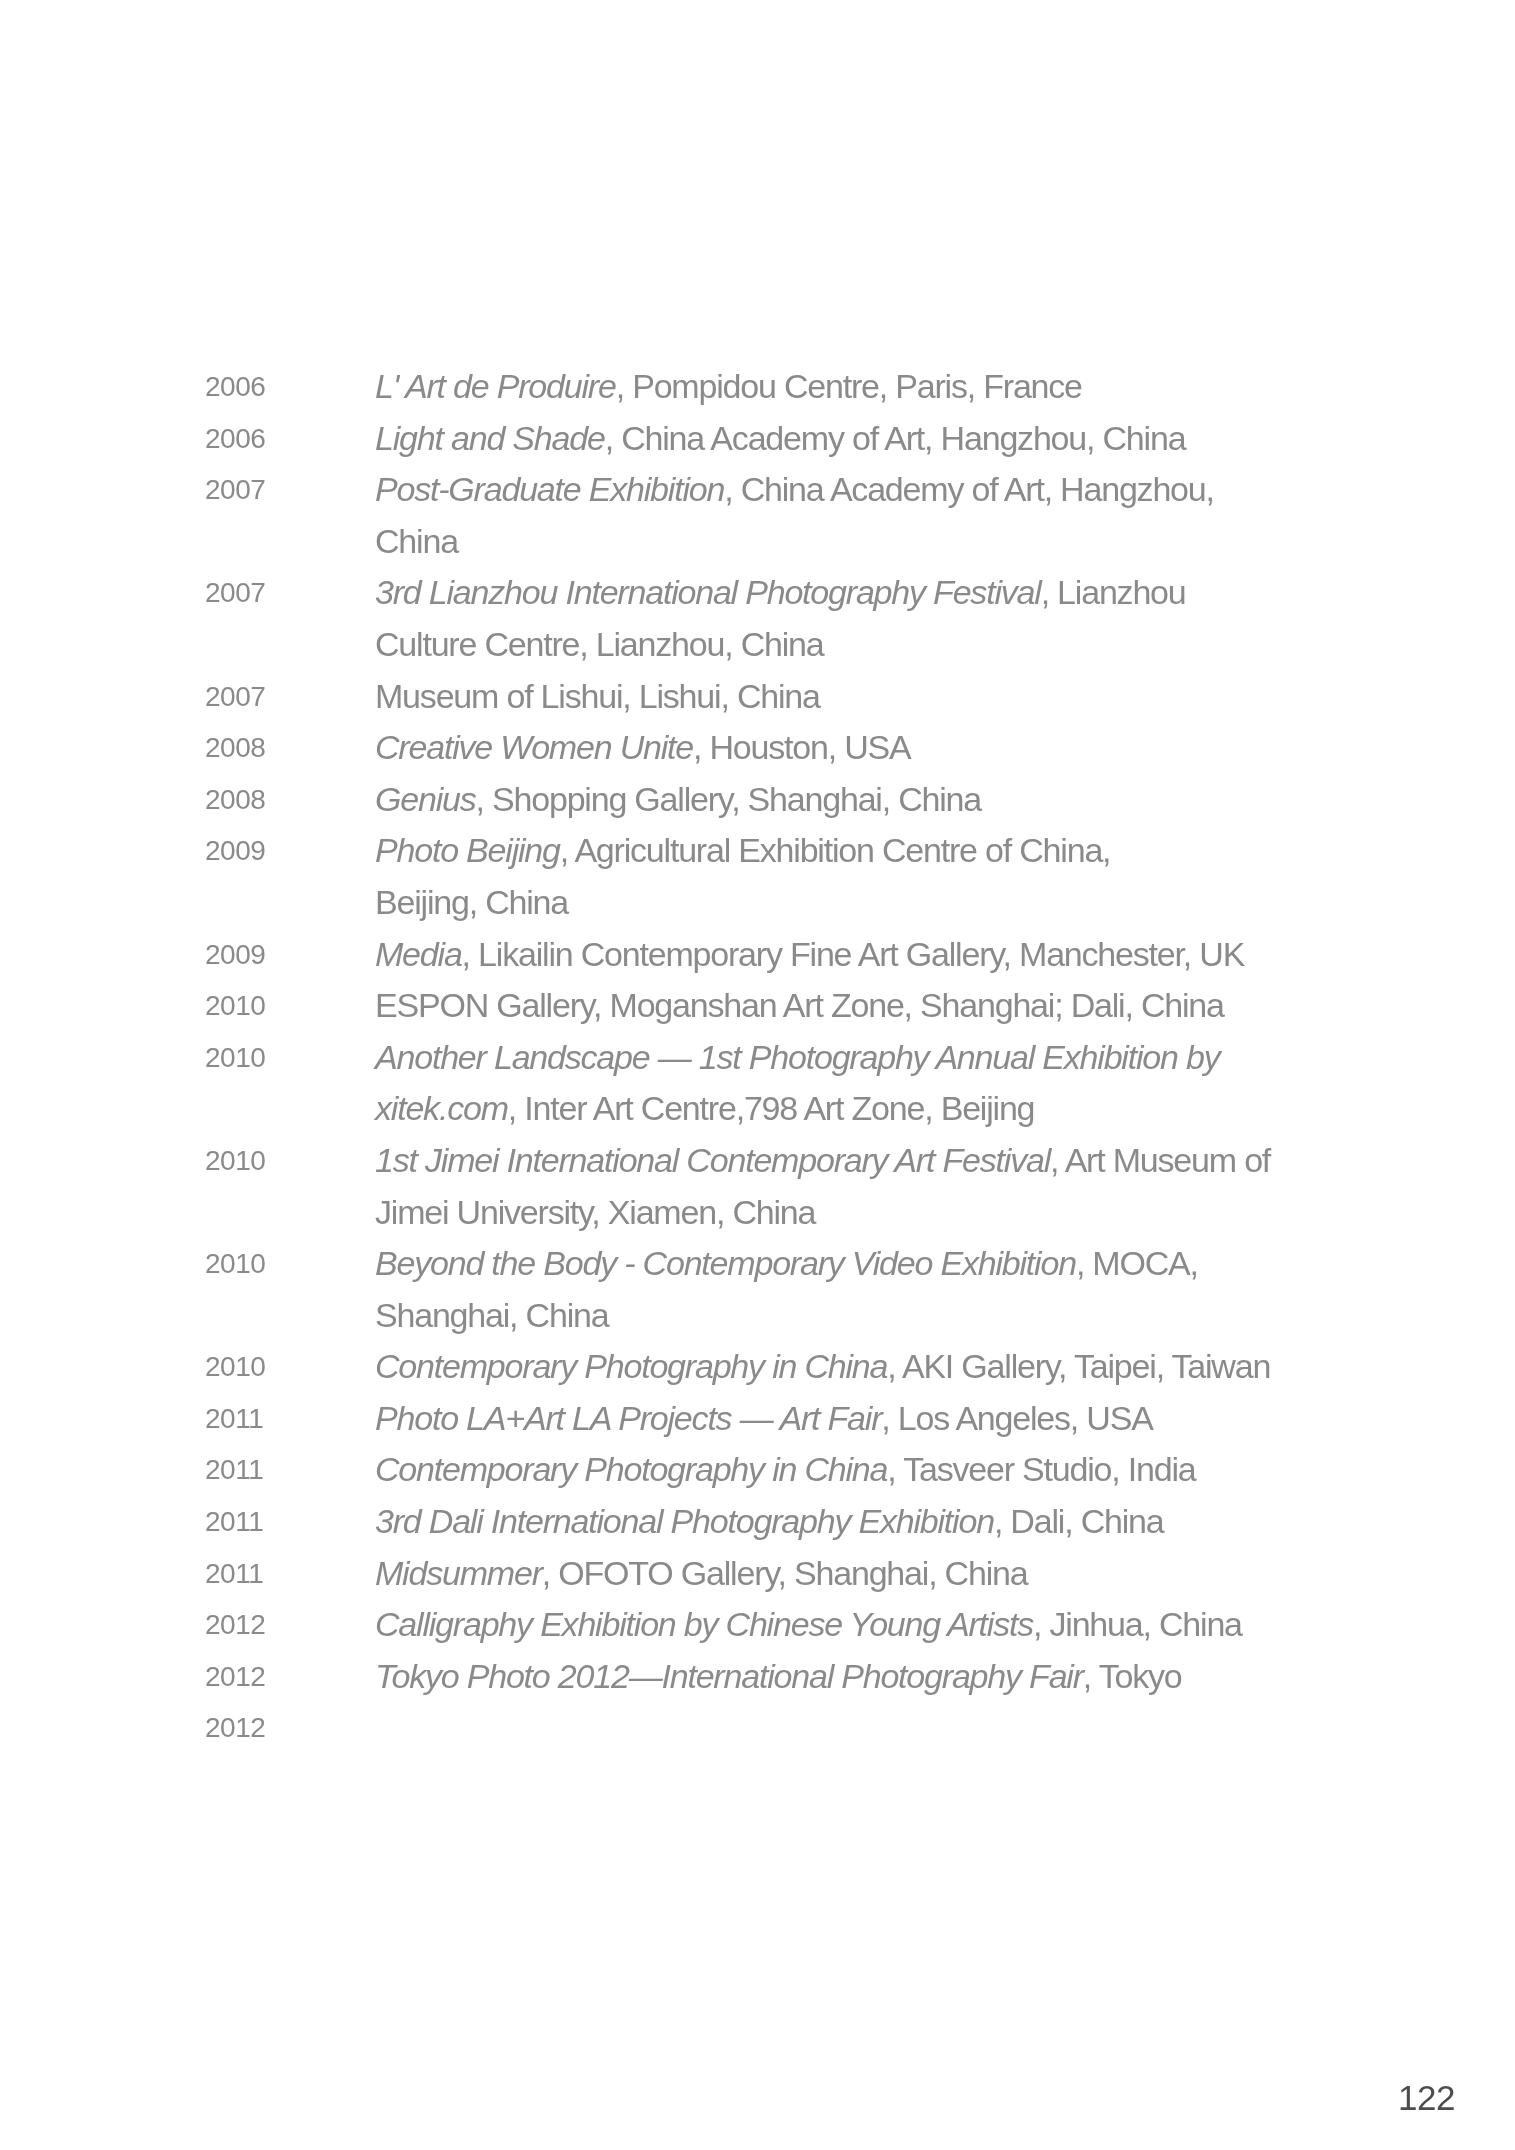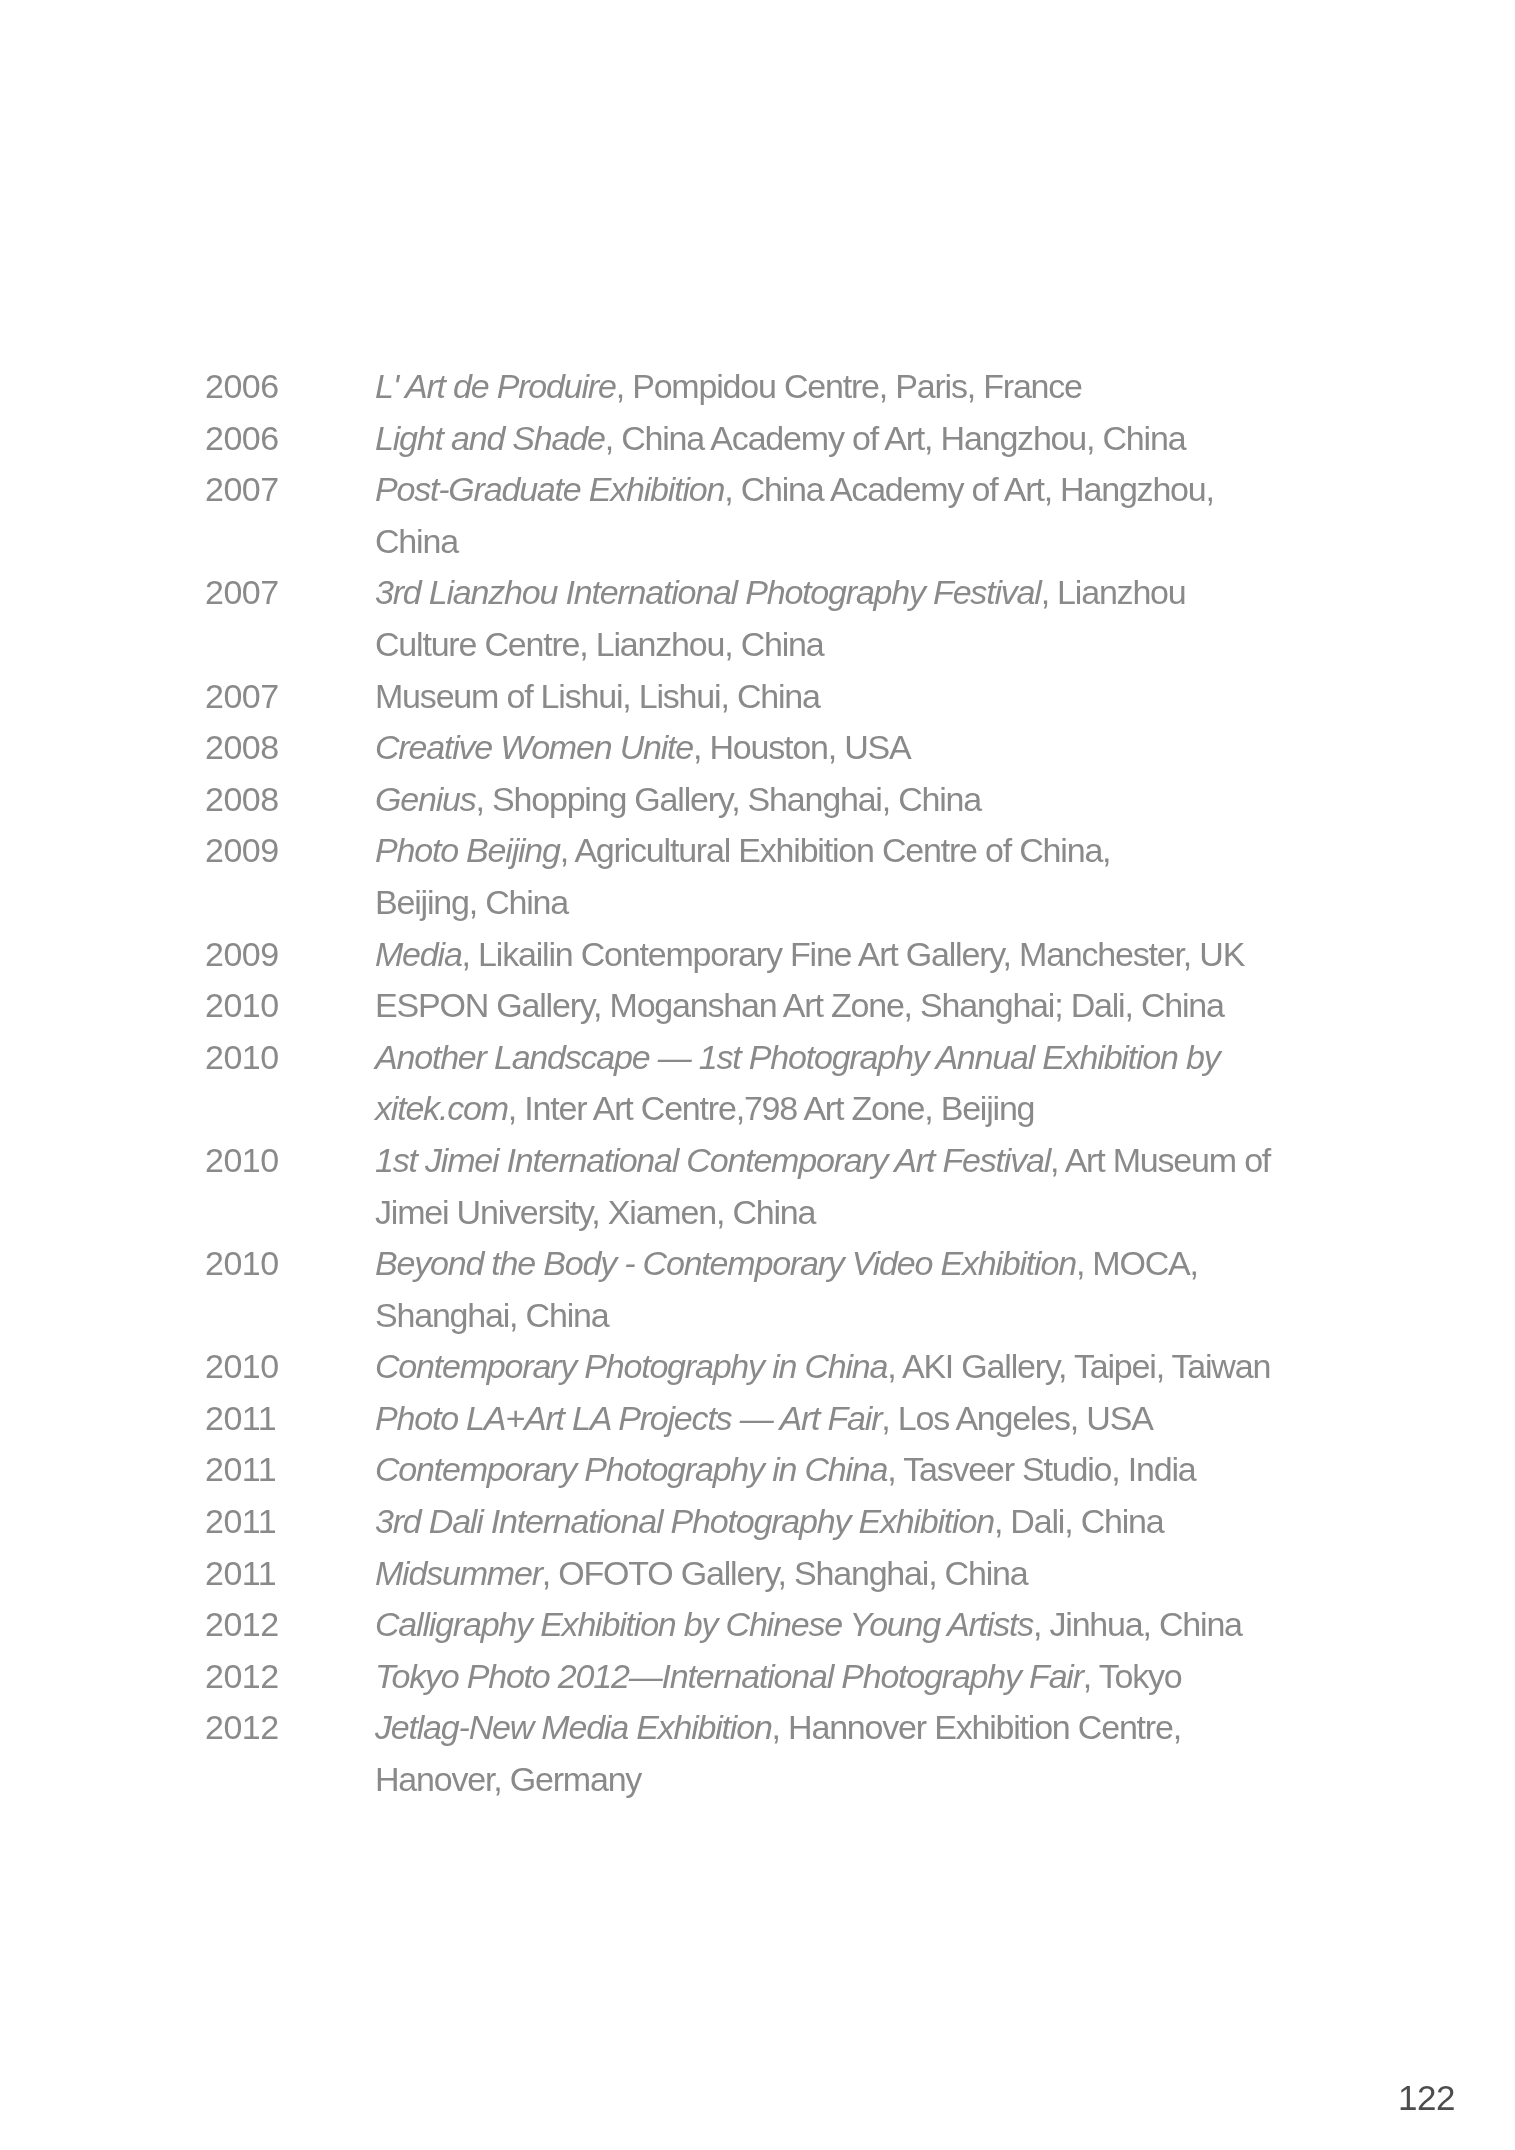--- a/index.html
+++ b/index.html
@@ -13,21 +13,21 @@
   .exhibition-list {
     position: absolute;
     left: 205px;
     top: 361px;
     width: 1180px;
   }
   .entry { display: flex; align-items: flex-start; }
   .year {
     flex: 0 0 170px;
     width: 170px;
-    font-size: 34px;
+    font-size: 28px;
     line-height: 51.6px;
     letter-spacing: -0.5px;
     color: var(--text-color, #8a8a8a);
   }
   .lines { flex: 1 1 auto; min-width: 0; }
   .line {
     font-size: 34px;
     line-height: 51.6px;
     letter-spacing: -1.2px;
     color: var(--text-color, #8a8a8a);
@@ -170,20 +170,16 @@
       </div>
     </div>
     <div class="entry">
       <div class="year">2012</div>
       <div class="lines">
         <div class="line"><span class="title">Tokyo Photo 2012—International Photography Fair</span><span class="venue">, Tokyo</span></div>
       </div>
     </div>
     <div class="entry">
       <div class="year">2012</div>
-      <div class="lines">
-        <div class="line"><span class="title">Jetlag-New Media Exhibition</span><span class="venue">, Hannover Exhibition Centre,</span></div>
-        <div class="line"><span class="venue">Hanover, Germany</span></div>
-      </div>
     </div>
   </main>
 
 <div class="page-number">122</div>
 
 </body></html>

